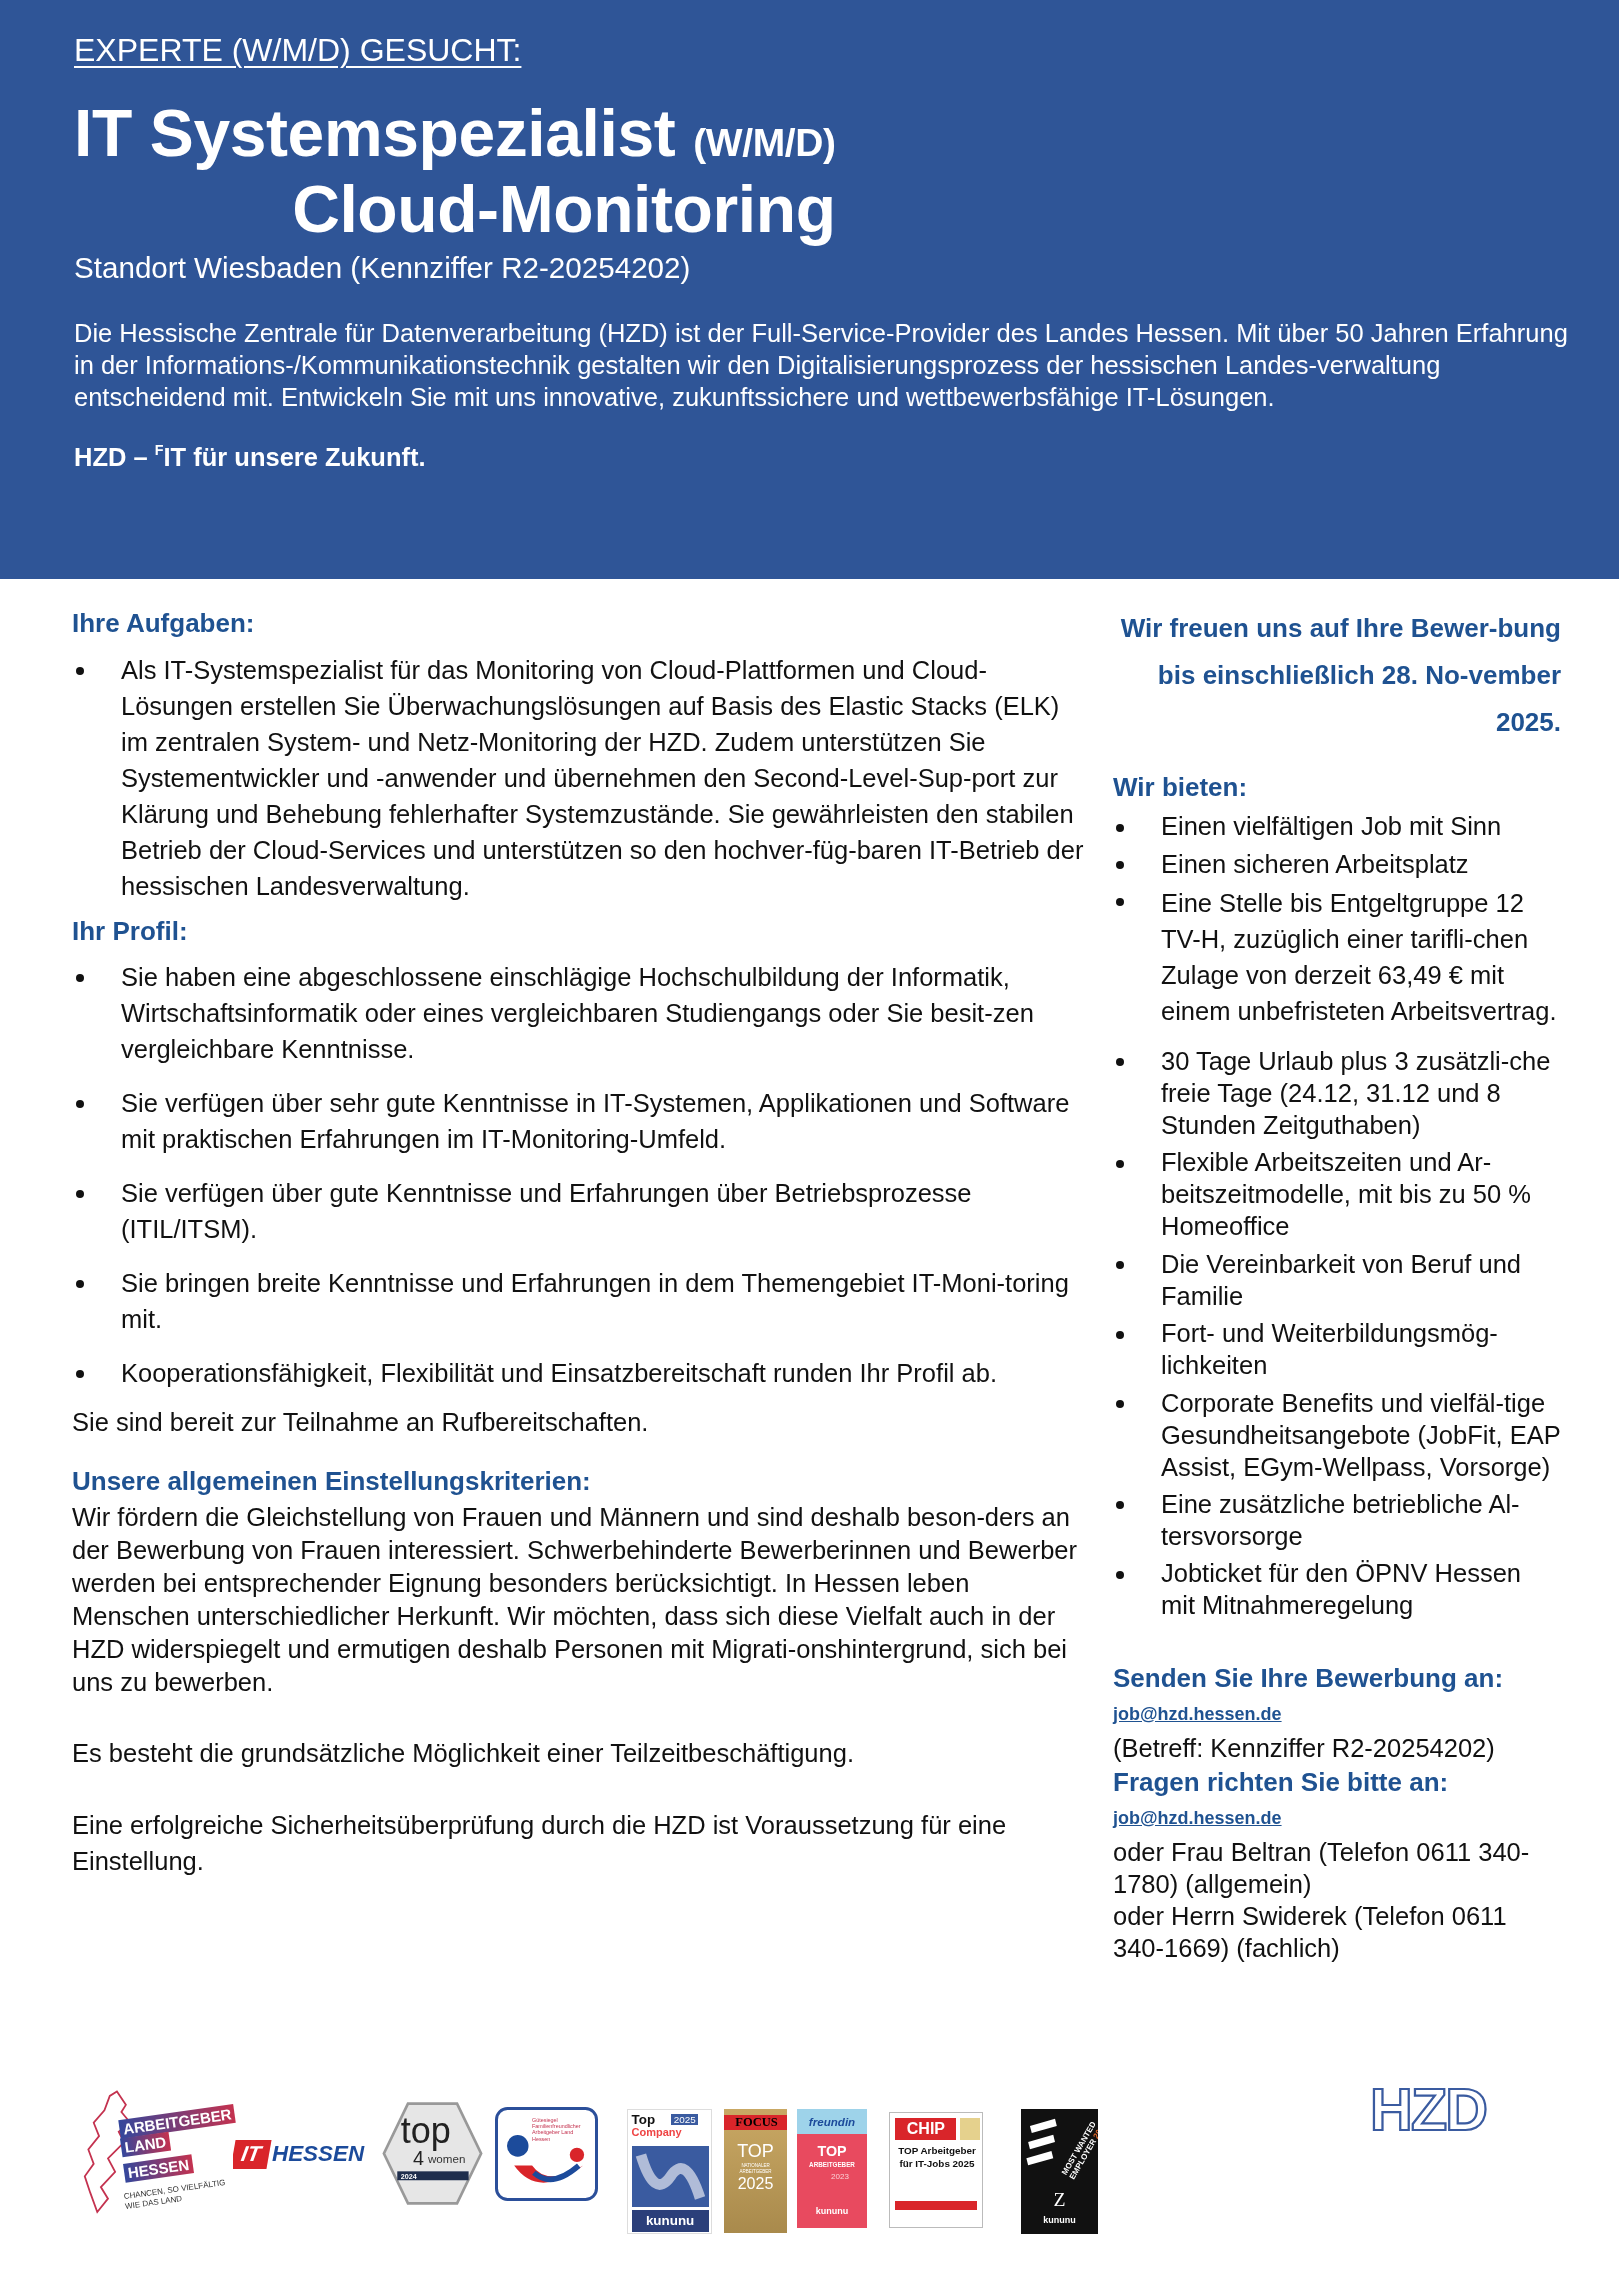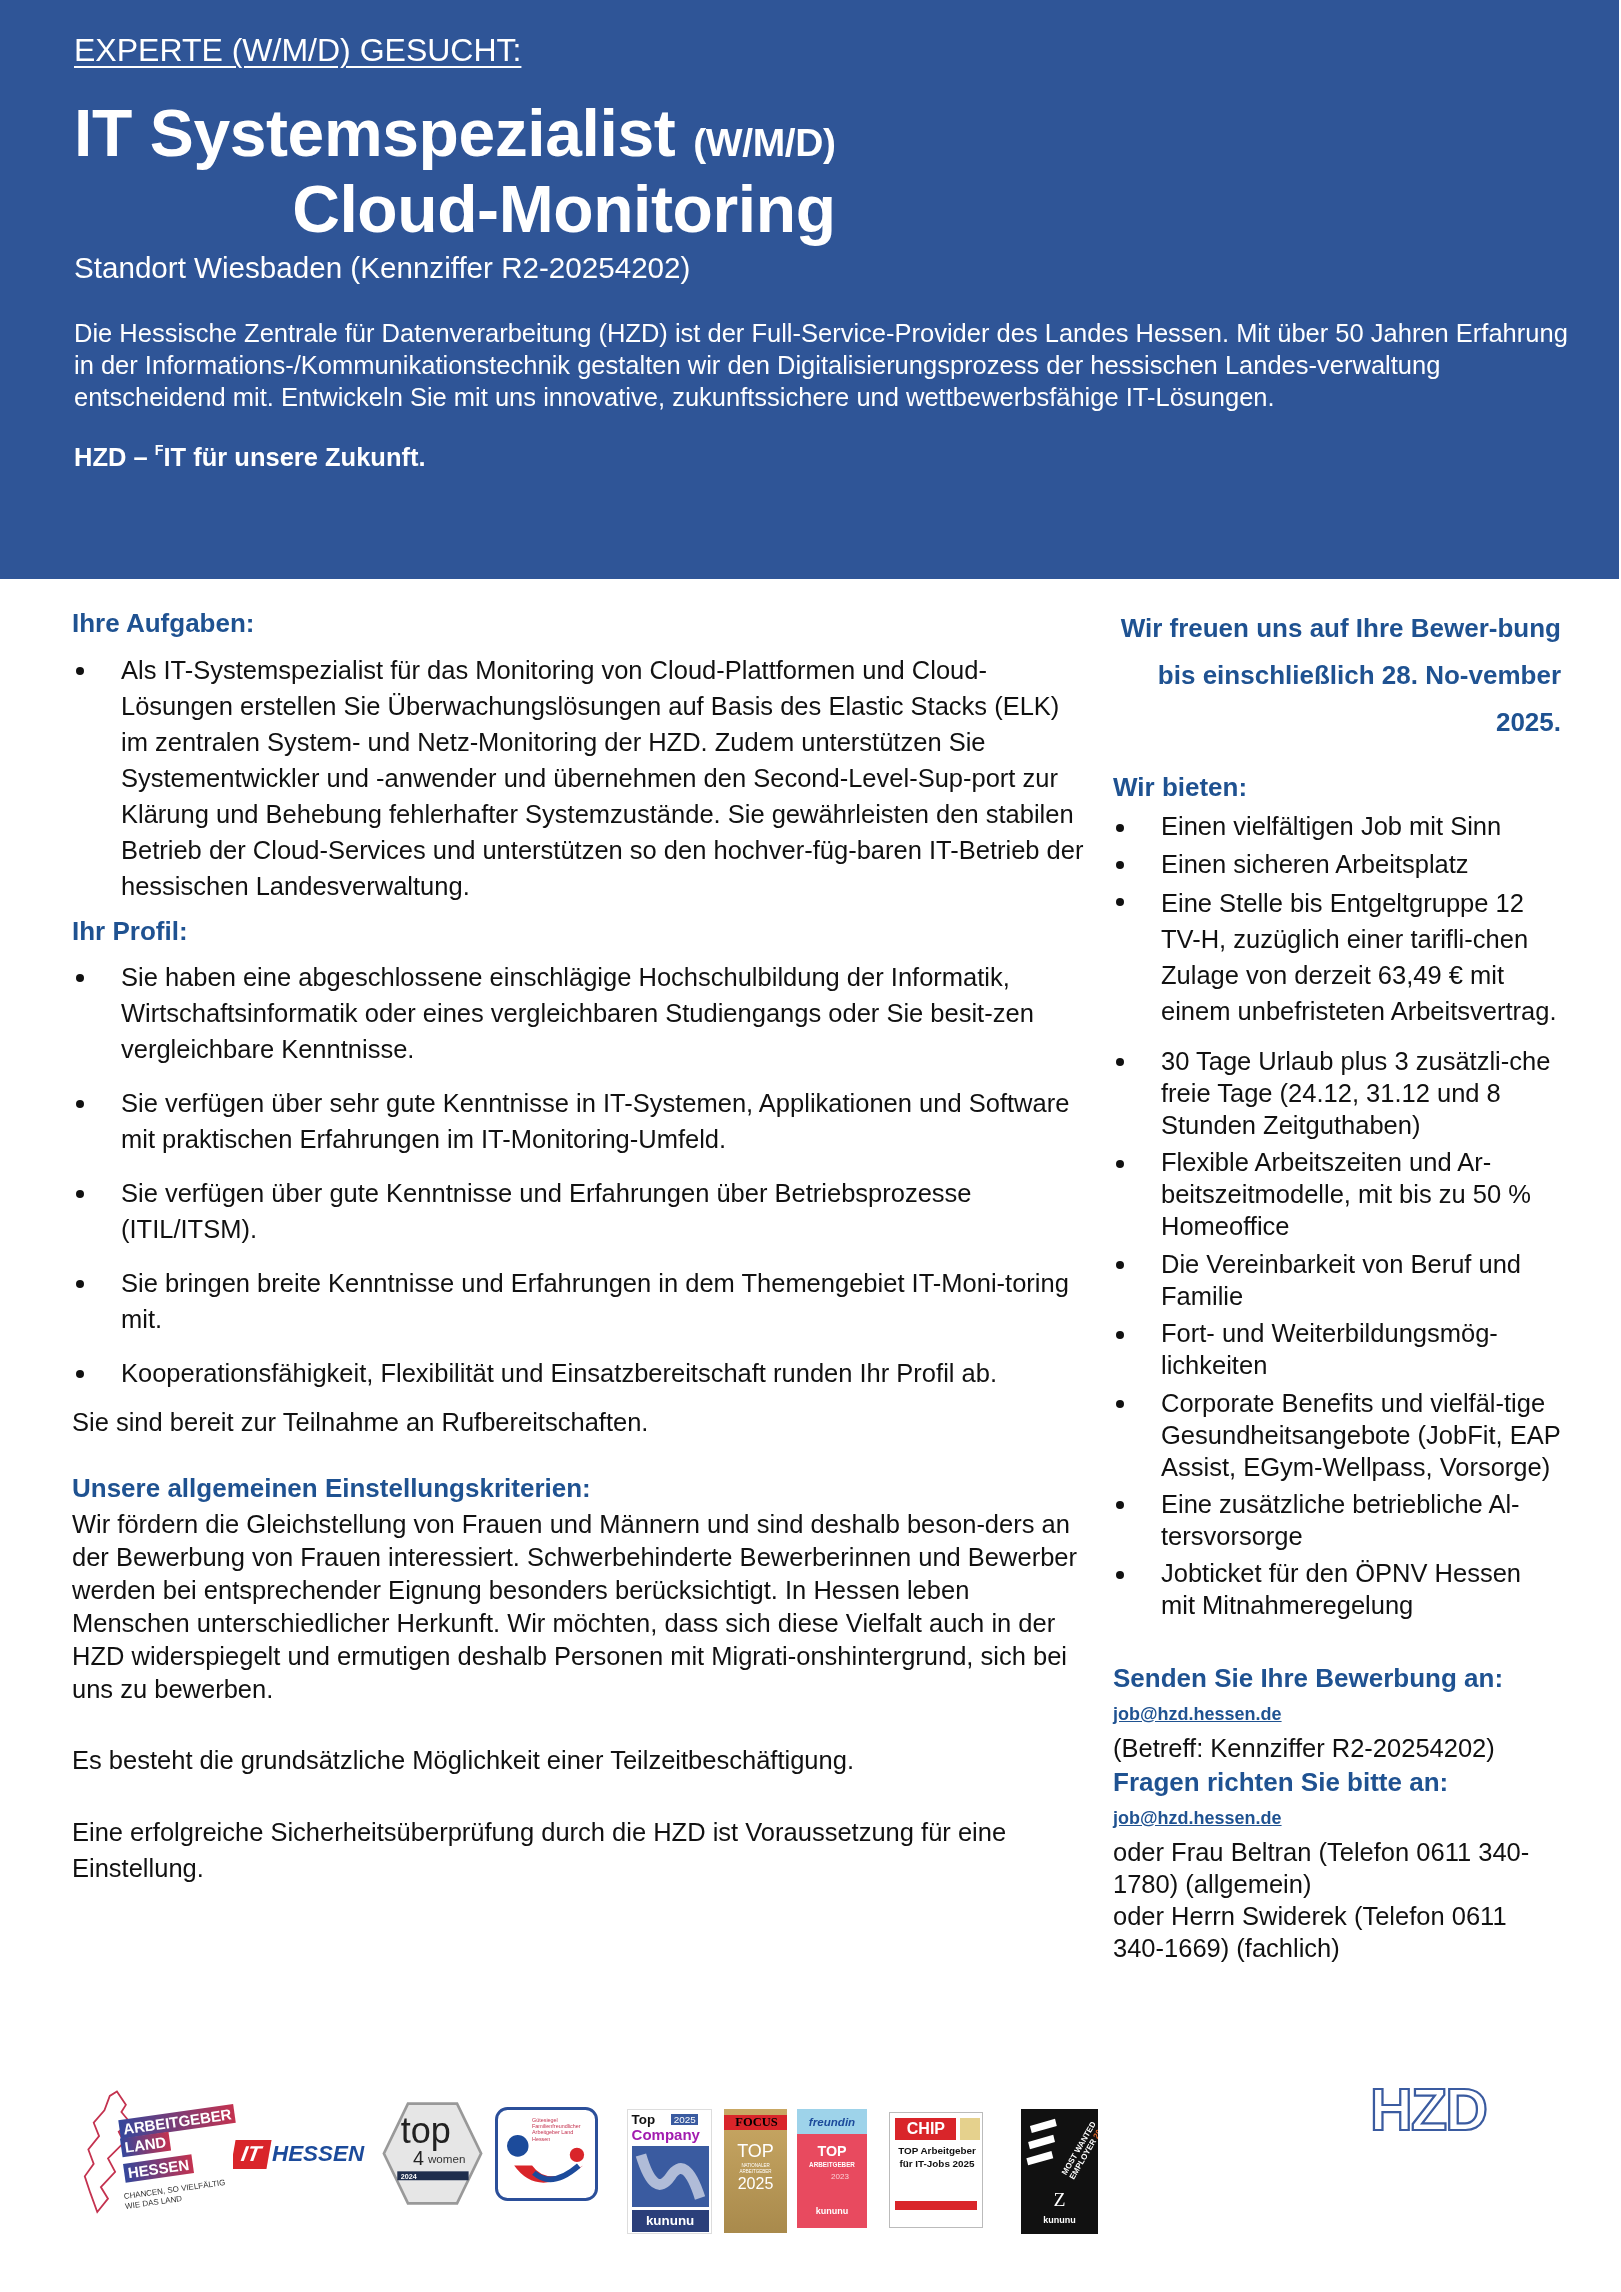--- a/index.html
+++ b/index.html
@@ -99,21 +99,21 @@
   </ul>
 
   <div class="h-blue" style="margin-top:-3.6px">Ihr Profil:</div>
   <ul class="bullets profile">
     <li>Sie haben eine abgeschlossene einschlägige Hochschulbildung der Informatik, Wirtschaftsinformatik oder eines vergleichbaren Studiengangs oder Sie besit-zen vergleichbare Kenntnisse.</li>
     <li>Sie verfügen über sehr gute Kenntnisse in IT-Systemen, Applikationen und Software mit praktischen Erfahrungen im IT-Monitoring-Umfeld.</li>
     <li>Sie verfügen über gute Kenntnisse und Erfahrungen über Betriebsprozesse (ITIL/ITSM).</li>
     <li>Sie bringen breite Kenntnisse und Erfahrungen in dem Themengebiet IT-Moni-toring mit.</li>
     <li>Kooperationsfähigkeit, Flexibilität und Einsatzbereitschaft runden Ihr Profil ab.</li>
   </ul>
-  <p class="plain" style="margin-top:-5.4px;margin-bottom:30px">Sie sind bereit zur Teilnahme an Rufbereitschaften.</p>
+  <p class="plain" style="margin-top:-5.4px;margin-bottom:23px">Sie sind bereit zur Teilnahme an Rufbereitschaften.</p>
 
   <div class="h-blue" style="margin-bottom:1.8px">Unsere allgemeinen Einstellungskriterien:</div>
   <p class="plain" style="line-height:33px">Wir fördern die Gleichstellung von Frauen und Männern und sind deshalb beson-ders an der Bewerbung von Frauen interessiert. Schwerbehinderte Bewerberinnen und Bewerber werden bei entsprechender Eignung besonders berücksichtigt. In Hessen leben Menschen unterschiedlicher Herkunft. Wir möchten, dass sich diese Vielfalt auch in der HZD widerspiegelt und ermutigen deshalb Personen mit Migrati-onshintergrund, sich bei uns zu bewerben.</p>
   <div class="gap"></div>
   <p class="plain">Es besteht die grundsätzliche Möglichkeit einer Teilzeitbeschäftigung.</p>
   <div class="gap"></div>
   <p class="plain">Eine erfolgreiche Sicherheitsüberprüfung durch die HZD ist Voraussetzung für eine Einstellung.</p>
 </div>
 
 <div class="right-col">
@@ -175,21 +175,21 @@
       <circle cx="88" cy="50" r="8" fill="#d9252a"></circle>
       <path d="M18 62 Q45 100 95 62 Q55 86 38 62 Z" fill="#d9252a"></path>
       <path d="M40 70 Q60 88 90 62" stroke="#1c4b9b" stroke-width="6" fill="none"></path>
     </svg>
     <div style="position:absolute;left:34px;top:7.2px;width:58px;font-size:5.4px;line-height:6.3px;color:#c4324f">Gütesiegel Familienfreundlicher Arbeitgeber Land Hessen</div>
   </div>
 
   <div class="logo logo-kununu-top">
     <div style="position:absolute;left:3.6px;top:1.8px;font-weight:bold;font-size:13.4px;color:#111">Top</div>
     <div style="position:absolute;left:43px;top:3.6px;font-size:9.9px;color:#fff;background:#3a5ba0;padding:0 2.7px">2025</div>
-    <div style="position:absolute;left:3.6px;top:16px;font-weight:bold;font-size:15px;color:#a21caf">Company</div>
+    <div style="position:absolute;left:3.6px;top:16px;font-weight:bold;font-size:11px;color:#ef4444">Company</div>
     <div style="position:absolute;left:3.6px;top:36px;width:77px;height:61px;background:#3a5ba0">
       <svg width="77" height="61" viewBox="0 0 86 68">
           <path d="M10 10 Q25 60 43 34 Q60 8 76 58" stroke="#b0bcd8" stroke-width="12" fill="none"></path>
         </svg>
     </div>
     <div class="center" style="position:absolute;left:3.6px;top:100px;width:77px;height:21.5px;background:#2b3f7a;color:#fff;font-weight:bold;font-size:13.4px;line-height:21.5px">kununu</div>
   </div>
 
   <div class="logo logo-focus">
     <div class="center" style="position:absolute;left:0;top:5.4px;width:65px;background:#d9252a;color:#000000;font-family:'Liberation Serif',serif;font-size:12.5px;font-weight:bold">FOCUS</div>

